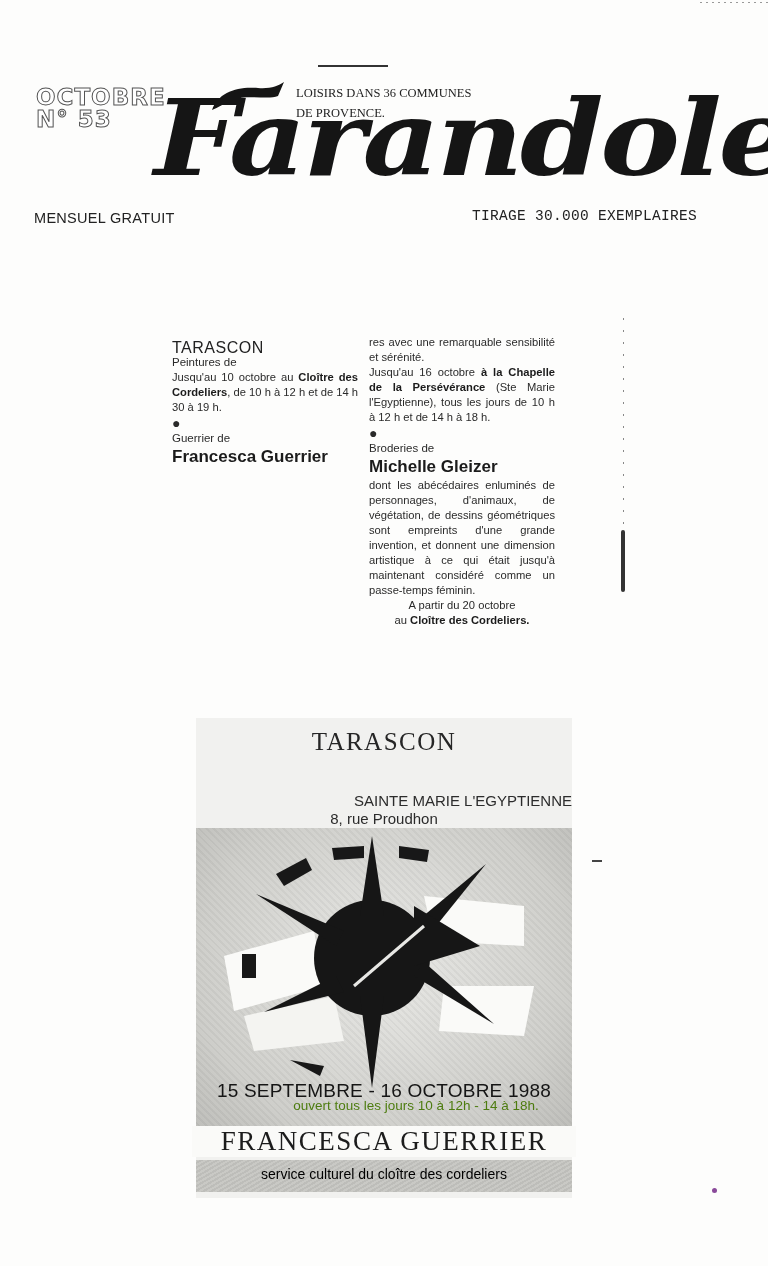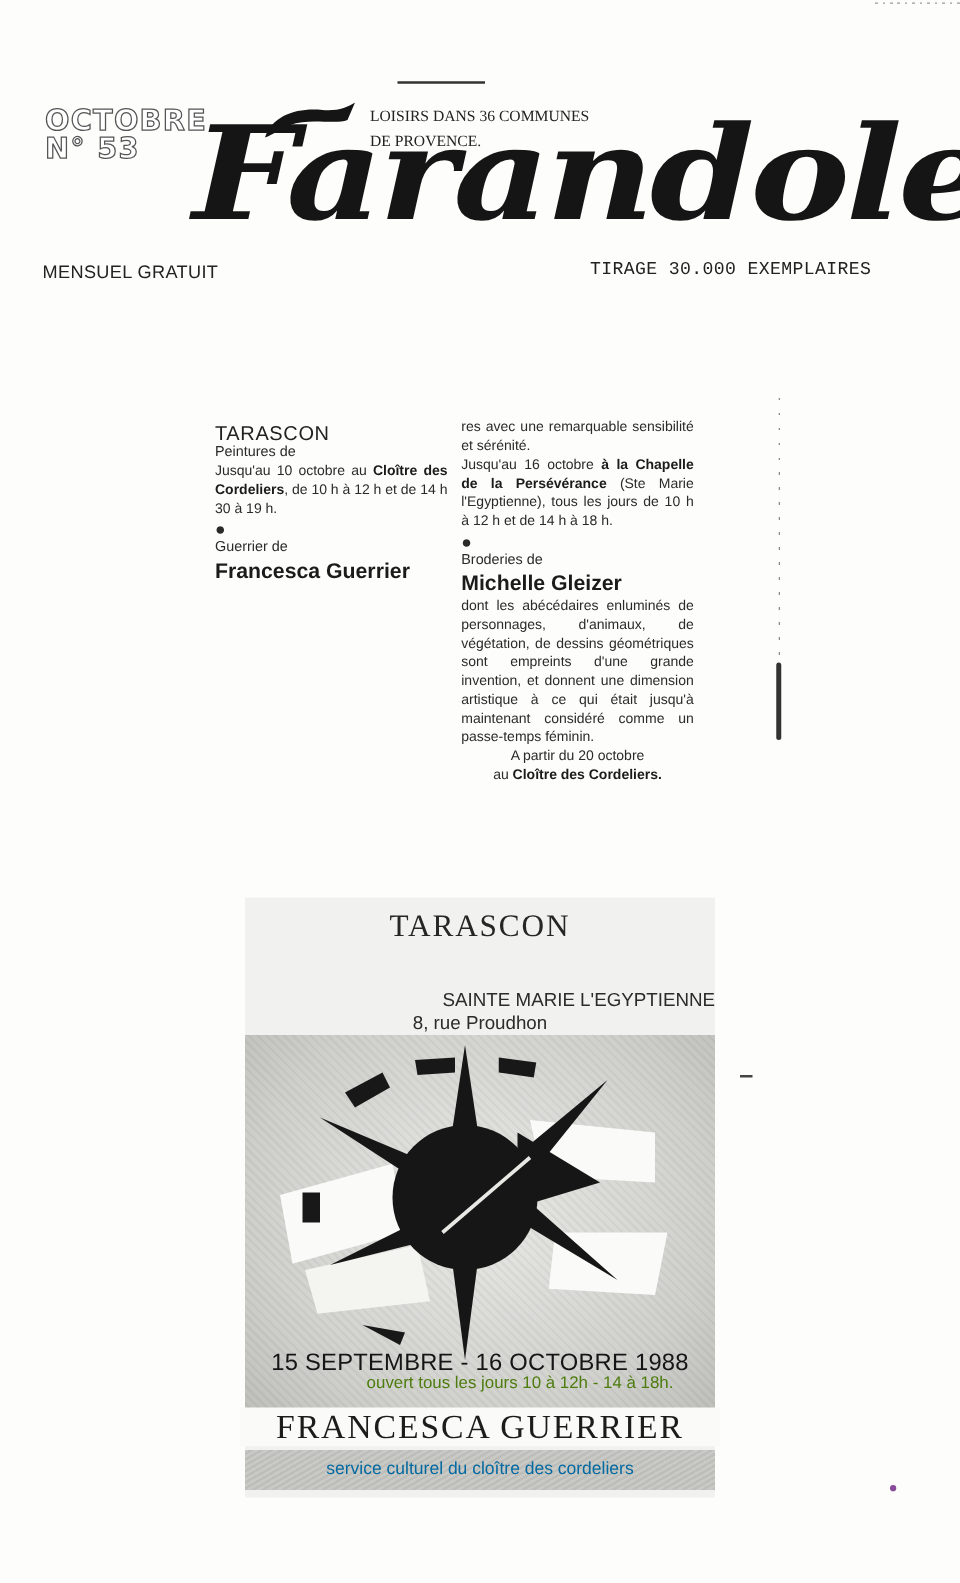--- a/index.html
+++ b/index.html
@@ -82,21 +82,21 @@
       position: absolute; left: -4px; width: 384px; top: 408px; text-align: center;
       font-family: "Liberation Serif", serif; font-size: 27px; letter-spacing: 1.5px; color: #1c1c1c;
       background: #fafaf8;
     }
     .poster-footer-band {
       position: absolute; left: 0; top: 442px; width: 100%; height: 32px;
       background: repeating-linear-gradient(-30deg, rgba(0,0,0,0.06) 0 2px, rgba(0,0,0,0) 2px 4px), #c9c9c5;
     }
     .poster-footer {
       position: absolute; left: 0; width: 100%; top: 448px; text-align: center;
-      font-size: 14px; color: #0369a1;
+      font-size: 14px; color: #000000;
     }
 
     
     .fold-mark { left: 623px; top: 318px; width: 1px; height: 230px;
       background: repeating-linear-gradient(180deg, #888 0 2px, transparent 2px 12px); }
     .fold-dash { left: 621px; top: 530px; width: 4px; height: 62px; background: #333; border-radius: 2px; }
     .tick { left: 592px; top: 860px; width: 10px; height: 2px; background: #444; }
     .speck { left: 712px; top: 1188px; width: 5px; height: 5px; background: #8a4a9a; border-radius: 50%; }
     .corner-dots { left: 700px; top: 2px; width: 68px; height: 1px;
       background: repeating-linear-gradient(90deg, #999 0 2px, transparent 2px 6px); }

